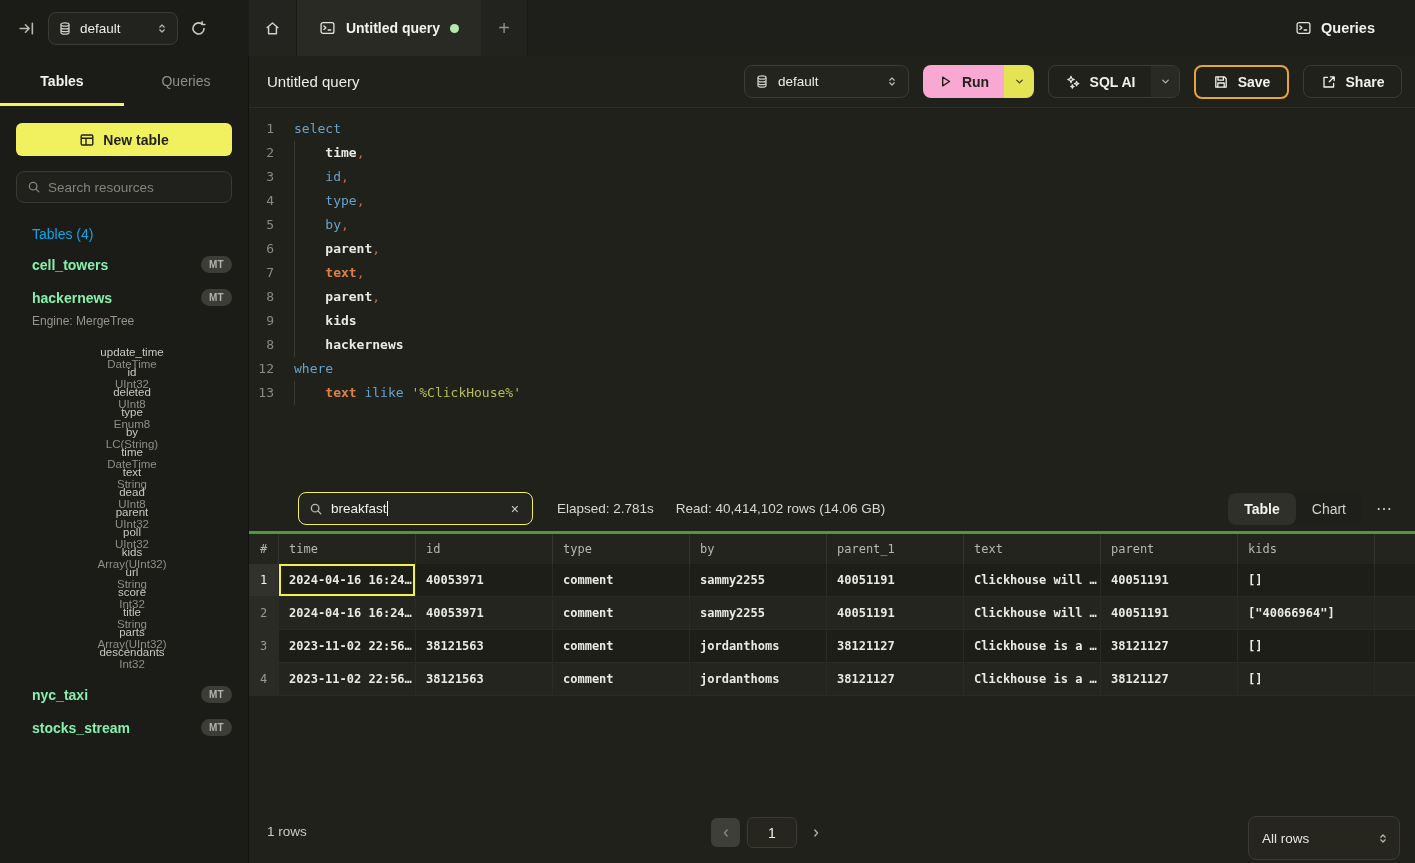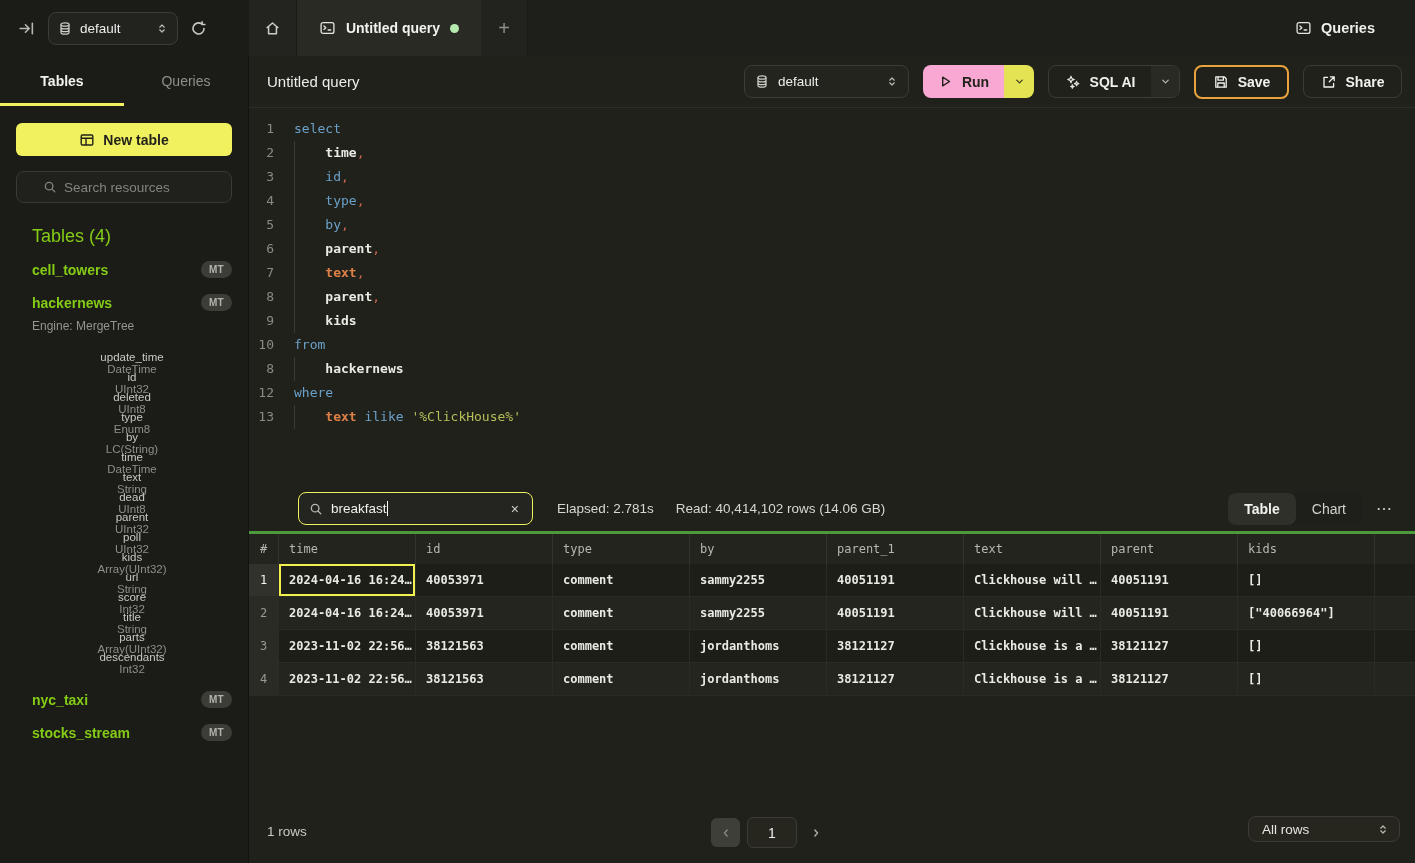--- a/index.html
+++ b/index.html
@@ -35,27 +35,27 @@
   .side-tabs { height:50px; display:flex; }
   .side-tab { width:124.5px; display:flex; align-items:center; justify-content:center;
     font-size:14px; cursor:pointer; position:relative; }
   .side-tab.active { color:#f1f1ed; font-weight:600; }
   .side-tab.inactive { color:#8f8f89; }
   .side-tab.active::after { content:''; position:absolute; left:0; right:0; bottom:0; height:3px; }
   .newtable-btn { margin:17px 16px 0 16px; height:33px; border-radius:6px; display:flex;
     align-items:center; justify-content:center; gap:8px; font-size:14px; font-weight:600;
     color:#22221b; cursor:pointer; }
   .search-box { margin:15px 16px 0 16px; height:32px; border:1px solid #3a3a35; border-radius:8px;
-    background:#20201c; display:flex; align-items:center; padding:0 26px; gap:7px; }
+    background:#20201c; display:flex; align-items:center; padding:0 10px; gap:7px; }
   .search-box input { background:transparent; border:none; outline:none; color:#e8e8e4;
     font-size:13.5px; width:100%; font-family:"Liberation Sans",sans-serif; }
   .search-box input::placeholder { color:#84847e; }
-  .section-label { margin:23px 0 0 32px; font-size:18px; color:#84cc16; }
+  .section-label { margin:23px 0 0 32px; font-size:14px; color:#0ea5e9; }
   .tbl-row { height:33px; display:flex; align-items:center; padding:0 16px 0 32px; cursor:pointer; }
-  .tbl-row .name { flex:1; font-size:14px; color:#84cc16; font-weight:600; }
+  .tbl-row .name { flex:1; font-size:14px; color:#86efac; font-weight:600; }
   .badge { background:#3d3d38; color:#b3b3ad; font-size:10px; font-weight:700; border-radius:9px;
     padding:3px 8px; letter-spacing:.3px; }
   .engine-line { padding:0 16px 6px 32px; font-size:12px; color:#95958e; }
   .schema-row { height:20px; display:flex; align-items:center; padding:0 16px 0 32px;
     font-size:11.5px; cursor:default; }
   .schema-row .cname { flex:1; color:#c9c9c3; }
   .schema-row .ctype { color:#8f8f88; }
   .schema-gap { height:12px; }
 
   
@@ -134,21 +134,21 @@
   
   .res-footer { position:absolute; left:0; right:0; bottom:0; height:55px; }
   .rows-count { position:absolute; left:18px; top:16px; font-size:13.5px; color:#cacac4; }
   .pager { position:absolute; left:462px; top:9px; display:flex; align-items:center; gap:7px; }
   .pg-prev { width:29px; height:29px; border-radius:6px; background:#3f3f3a; color:#8a8a84;
     display:flex; align-items:center; justify-content:center; cursor:pointer; }
   .pg-num { width:50px; height:31px; border-radius:6px; background:#26261f; border:1px solid #3c3c37;
     color:#f0f0ec; font-size:14px; display:flex; align-items:center; justify-content:center; cursor:text; }
   .pg-next { width:24px; height:29px; color:#b3b3ad; display:flex; align-items:center;
     justify-content:center; cursor:pointer; }
-  .pagesize-select { position:absolute; right:15px; top:8px; width:152px; height:26px;
+  .pagesize-select { position:absolute; right:15px; top:8px; width:152px; height:44px;
     background:#26261f; border:1px solid #3c3c37; border-radius:8px; display:flex; align-items:center;
     padding:0 10px 0 13px; cursor:pointer; }
   .pagesize-select .lbl { flex:1; font-size:13.5px; color:#e6e6e1; }
 </style>
 <style>.side-tab.active::after{background:#f1f160;}
 .newtable-btn{background:#f1f160;}
 .run-main{background:#f9a8d4;}
 .run-caret{background:#e4e353;}
 .save-btn{border:2px solid #e8a33c;}
 .res-search{border:1.5px solid #f1f160;margin-left:36px;}
@@ -429,24 +429,20 @@
       </div>
       <div class="code-line">
         <span class="ln">8</span>
         <span class="code g">    <span class="tok-id">parent</span><span class="tok-p">,</span></span>
       </div>
       <div class="code-line">
         <span class="ln">9</span>
         <span class="code g">    <span class="tok-id">kids</span></span>
       </div>
       <div class="code-line">
-        <span class="ln">10</span>
-        <span class="code"><span class="tok-kw">from</span></span>
-      </div>
-      <div class="code-line">
         <span class="ln">8</span>
         <span class="code g">    <span class="tok-id">hackernews</span></span>
       </div>
       <div class="code-line">
         <span class="ln">12</span>
         <span class="code"><span class="tok-kw">where</span></span>
       </div>
       <div class="code-line">
         <span class="ln">13</span>
         <span class="code g">    <span class="tok-fld">text</span><span> </span><span class="tok-kw">ilike</span><span> </span><span class="tok-str">'%ClickHouse%'</span></span>

